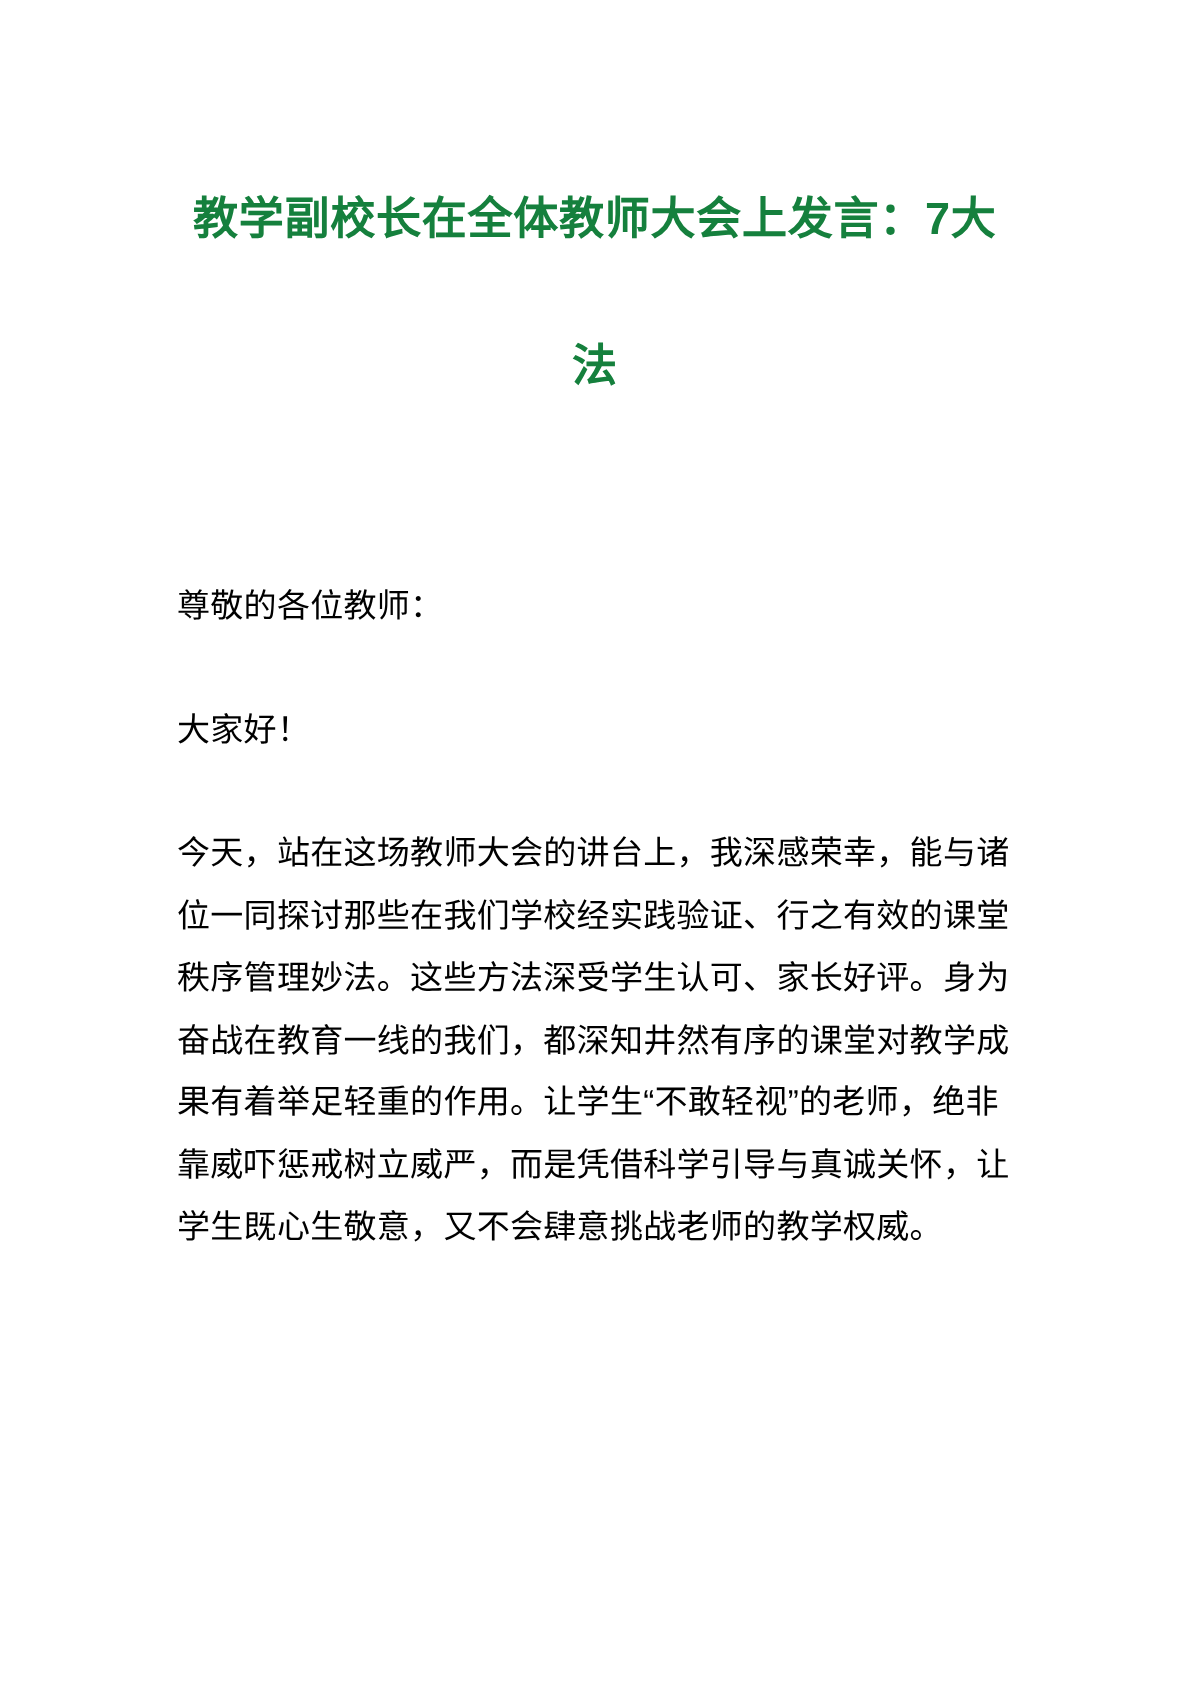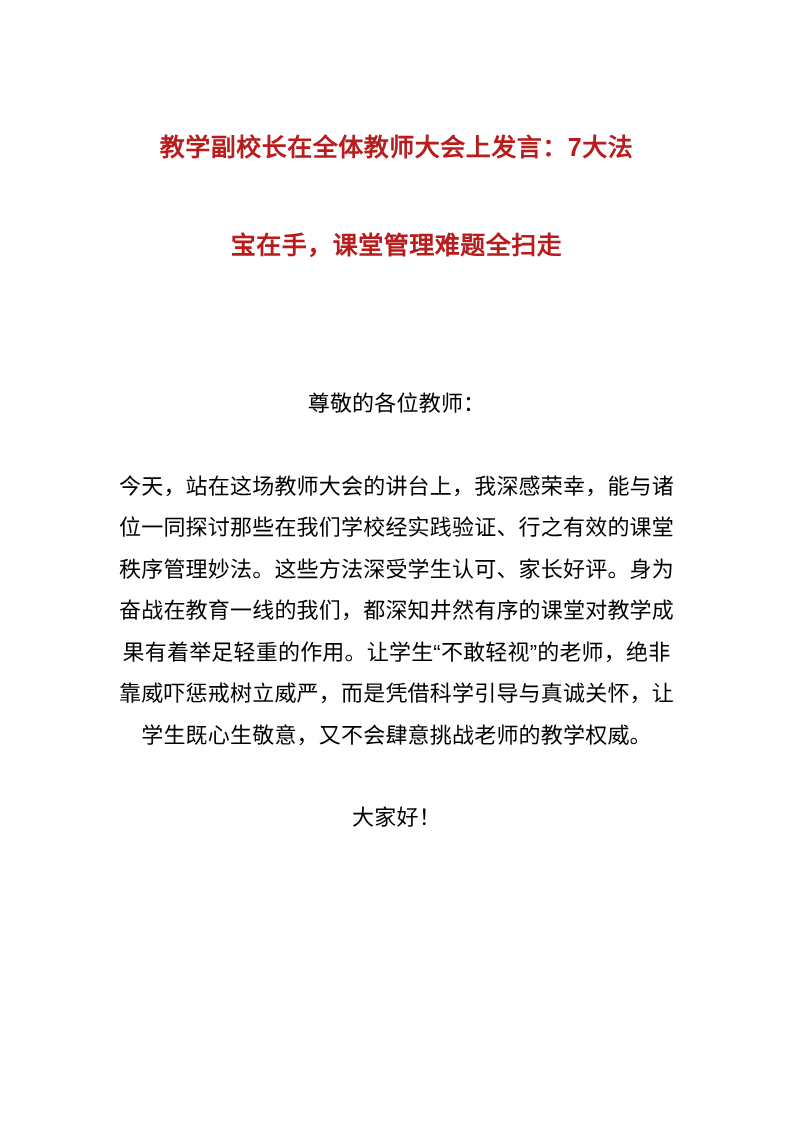--- a/index.html
+++ b/index.html
@@ -16,48 +16,47 @@
   }
   .page {
     box-sizing: border-box;
     width: 793px;
     height: 1122px;
     padding: 98px 118px 0 118px;
     background: #ffffff;
   }
   .doc-title {
     margin: 0 0 89px 0;
-    font-size: 25px;
+    font-size: 30px;
     font-weight: 700;
     line-height: 98px;
     text-align: center;
-    color: #b91c1c;
+    color: #15803d;
     letter-spacing: 0.5px;
   }
   .doc-title .title-line {
     display: block;
   }
   .doc-body p.doc-para {
     margin: 0 0 41px 0;
     font-size: 22px;
     font-weight: 400;
     line-height: 41.5px;
-    text-align: center;
+    text-align: left;
     color: #000000;
     letter-spacing: 0.2px;
     word-break: normal;
   }
 </style>
 </head>
 <body>
 
 <div class="page">
   <h1 class="doc-title">
     <span class="title-line">教学副校长在全体教师大会上发言：7大法</span>
-    <span class="title-line">宝在手，课堂管理难题全扫走</span>
   </h1>
 
   <div class="doc-body">
     <p class="doc-para">尊敬的各位教师：</p>
+    <p class="doc-para">大家好！</p>
     <p class="doc-para">今天，站在这场教师大会的讲台上，我深感荣幸，能与诸位一同探讨那些在我们学校经实践验证、行之有效的课堂秩序管理妙法。这些方法深受学生认可、家长好评。身为奋战在教育一线的我们，都深知井然有序的课堂对教学成果有着举足轻重的作用。让学生“不敢轻视”的老师，绝非靠威吓惩戒树立威严，而是凭借科学引导与真诚关怀，让学生既心生敬意，又不会肆意挑战老师的教学权威。</p>
-    <p class="doc-para">大家好！</p>
   </div>
 </div>
 
 </body></html>

